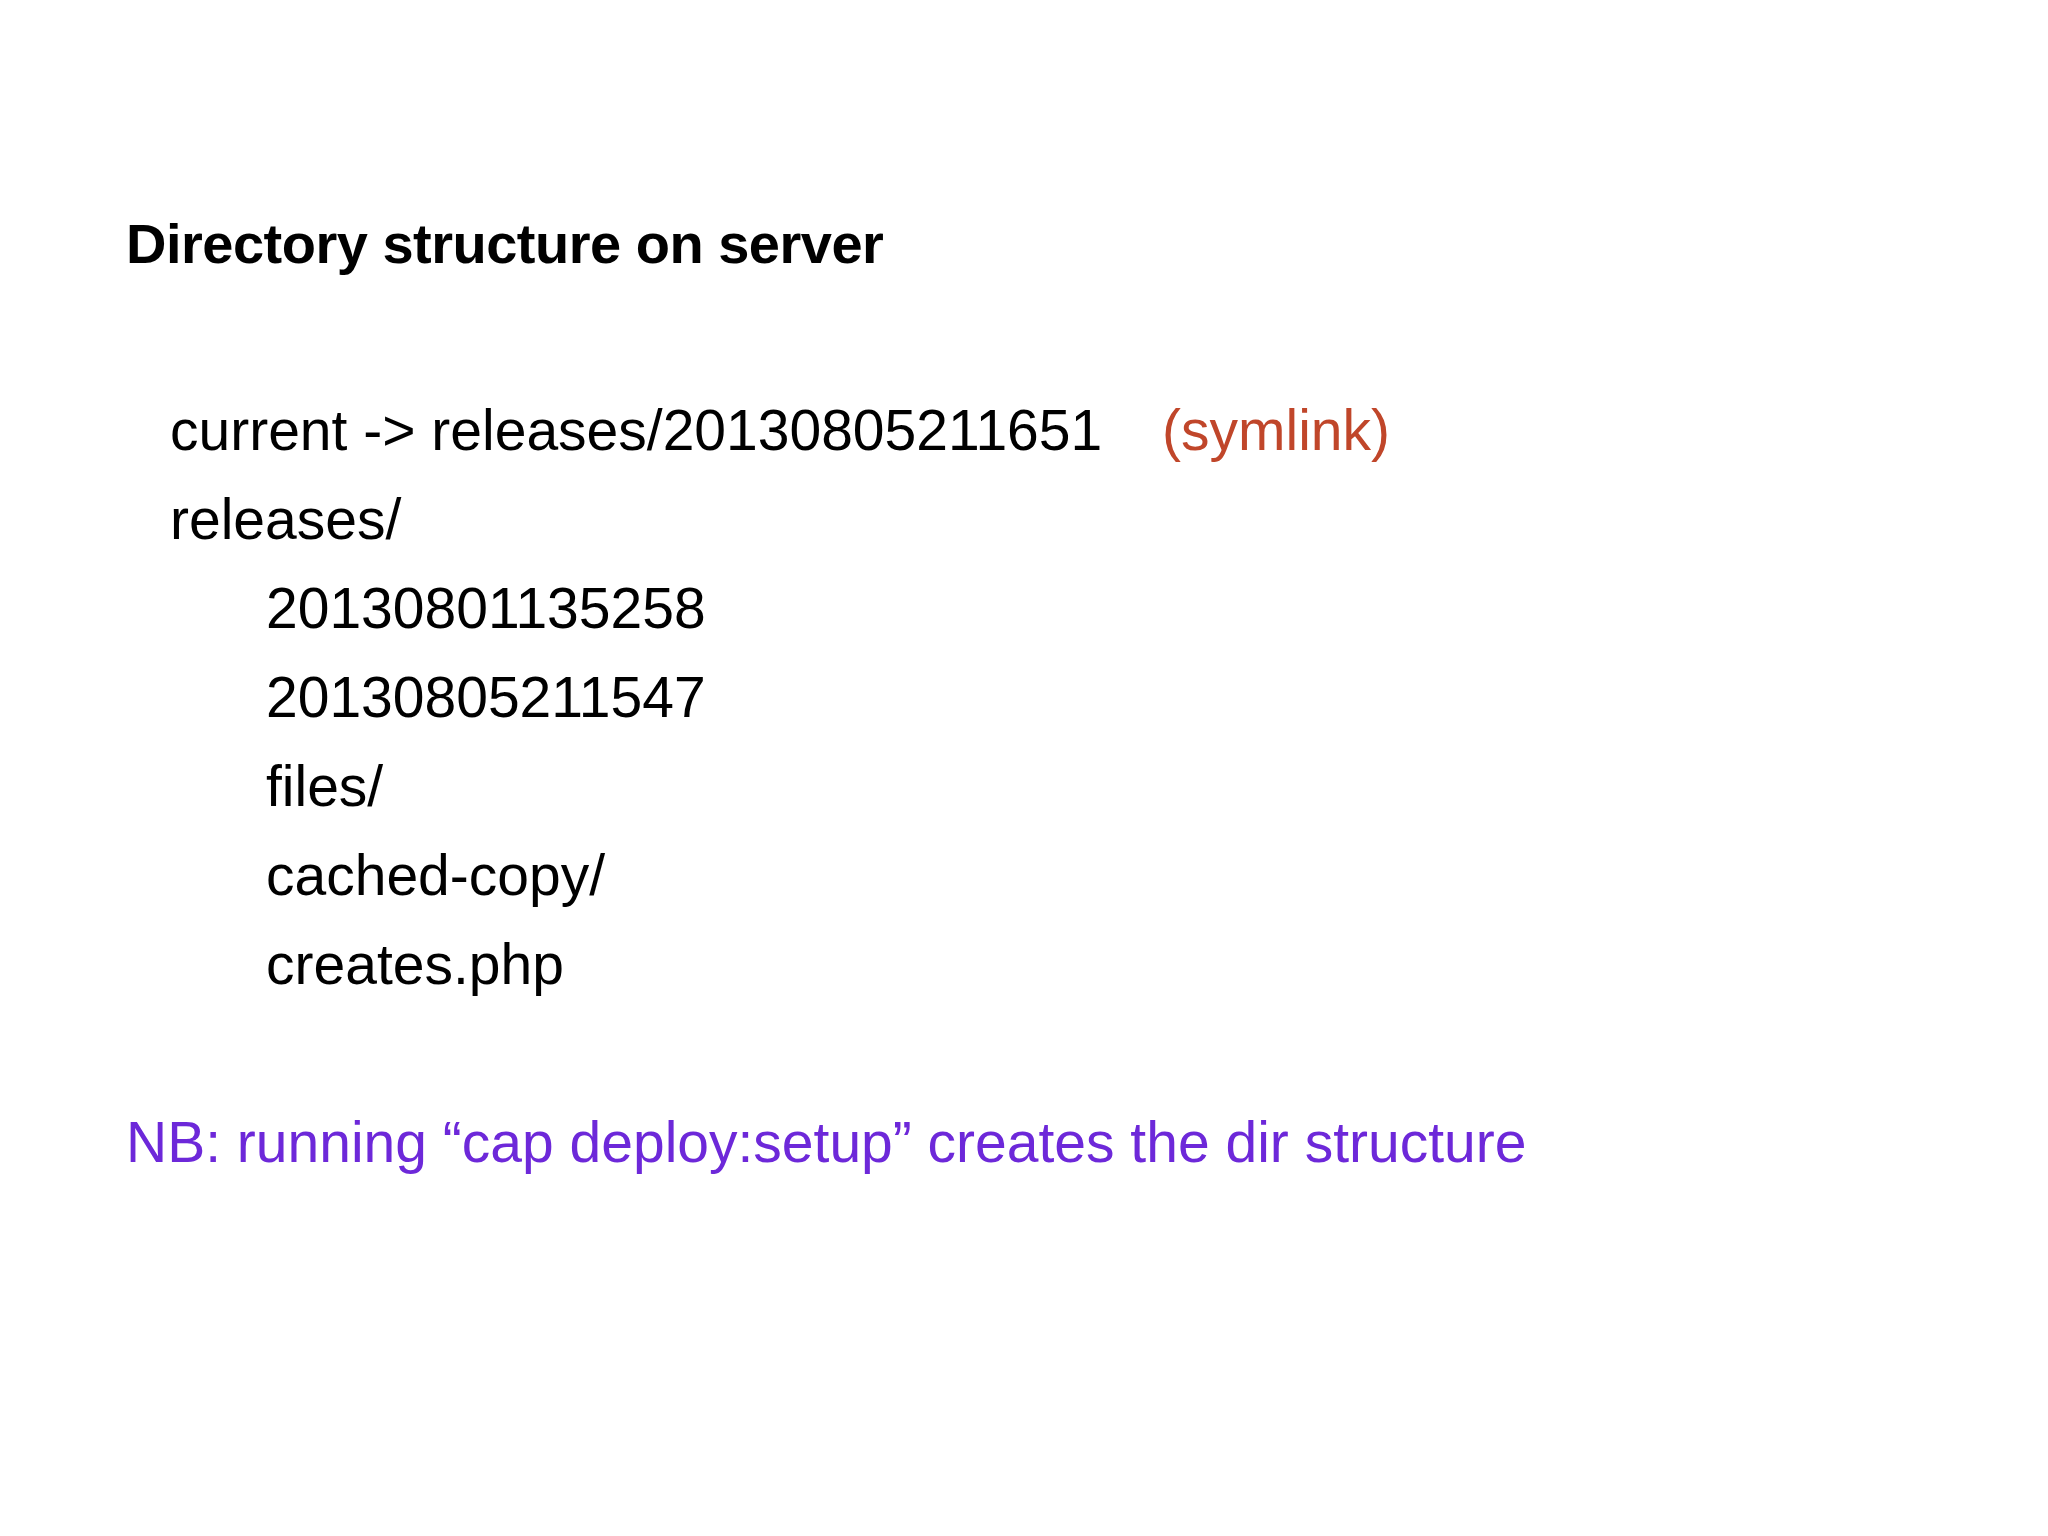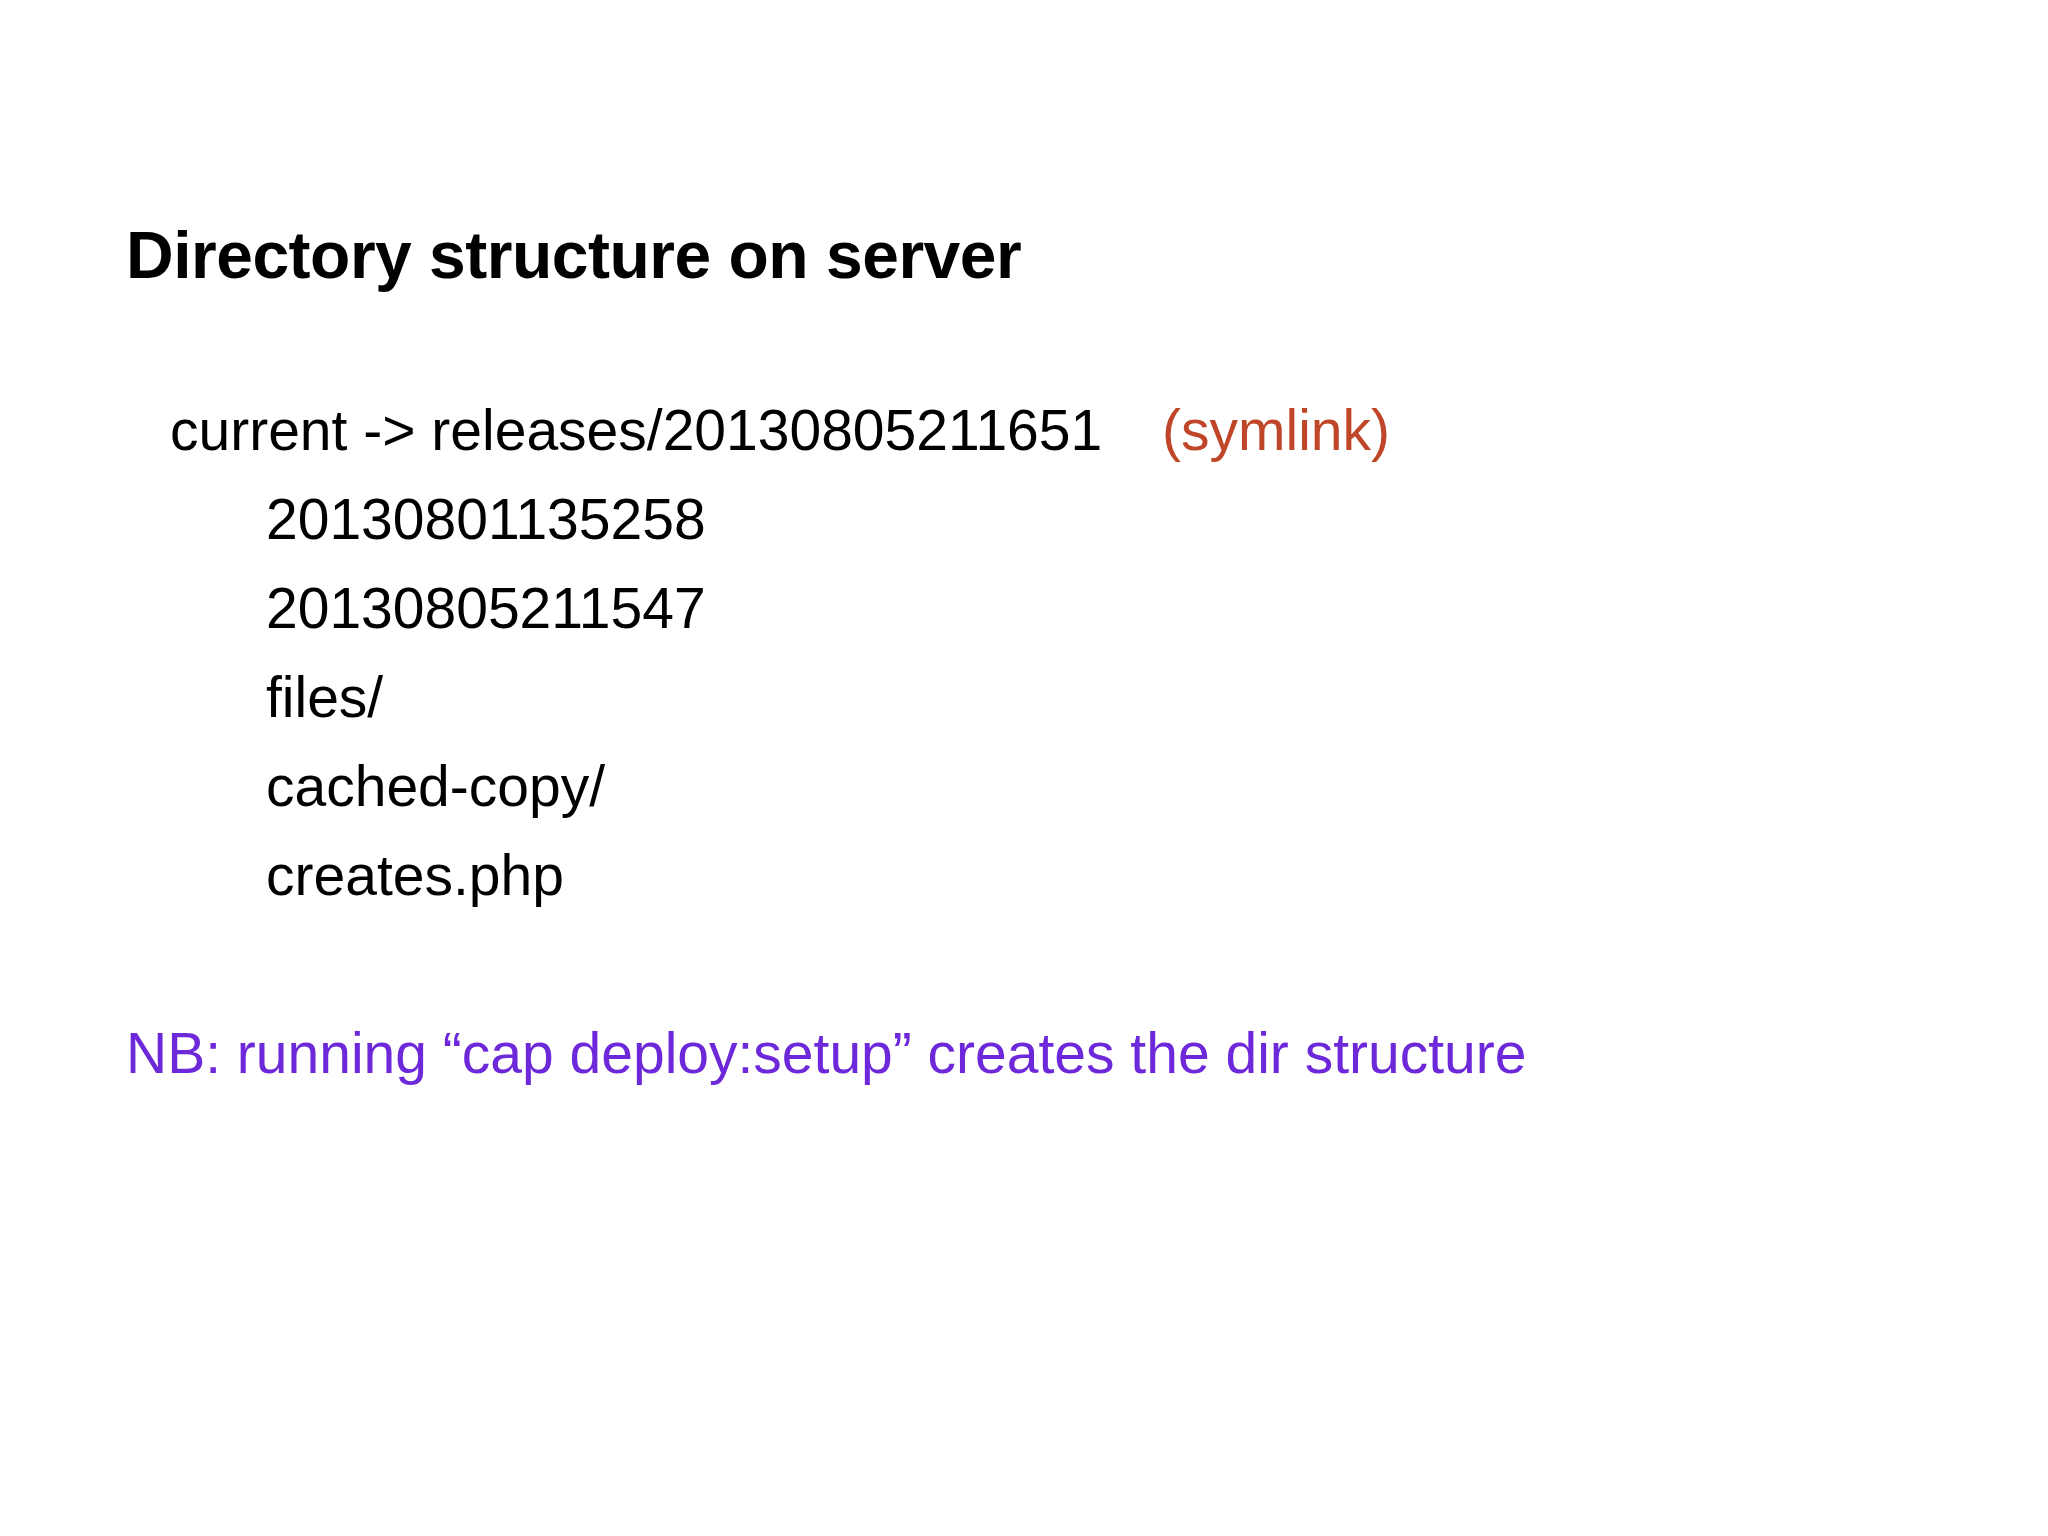--- a/index.html
+++ b/index.html
@@ -13,21 +13,21 @@
     height: 1536px;
     background: #ffffff;
     overflow: hidden;
     font-family: "Liberation Sans", sans-serif;
     -webkit-font-smoothing: antialiased;
   }
   #slide-title {
     position: absolute;
     left: 126px;
     top: 178px;
-    font-size: 66px;
+    font-size: 56px;
     font-weight: bold;
     color: #000000;
     letter-spacing: -0.5px;
     line-height: 1.0;
     white-space: pre;
   }
   #body-block {
     position: absolute;
     left: 126px;
     top: 386px;
@@ -62,20 +62,21 @@
 <body>
 
 <div id="slide">
 
   <h1 id="slide-title">Directory structure on server</h1>
 
   <div id="body-block">
 
     <div class="line"><span class="frag">current -&gt; releases/20130805211651 </span><span class="frag red">(symlink)</span></div>
 
+    <div class="line"><span class="frag">releases/</span></div>
 
     <div class="line indent"><span class="frag">20130801135258</span></div>
 
     <div class="line indent"><span class="frag">20130805211547</span></div>
 
 
 
     <div class="line indent"><span class="frag">files/</span></div>
 
     <div class="line indent"><span class="frag">cached-copy/</span></div>

